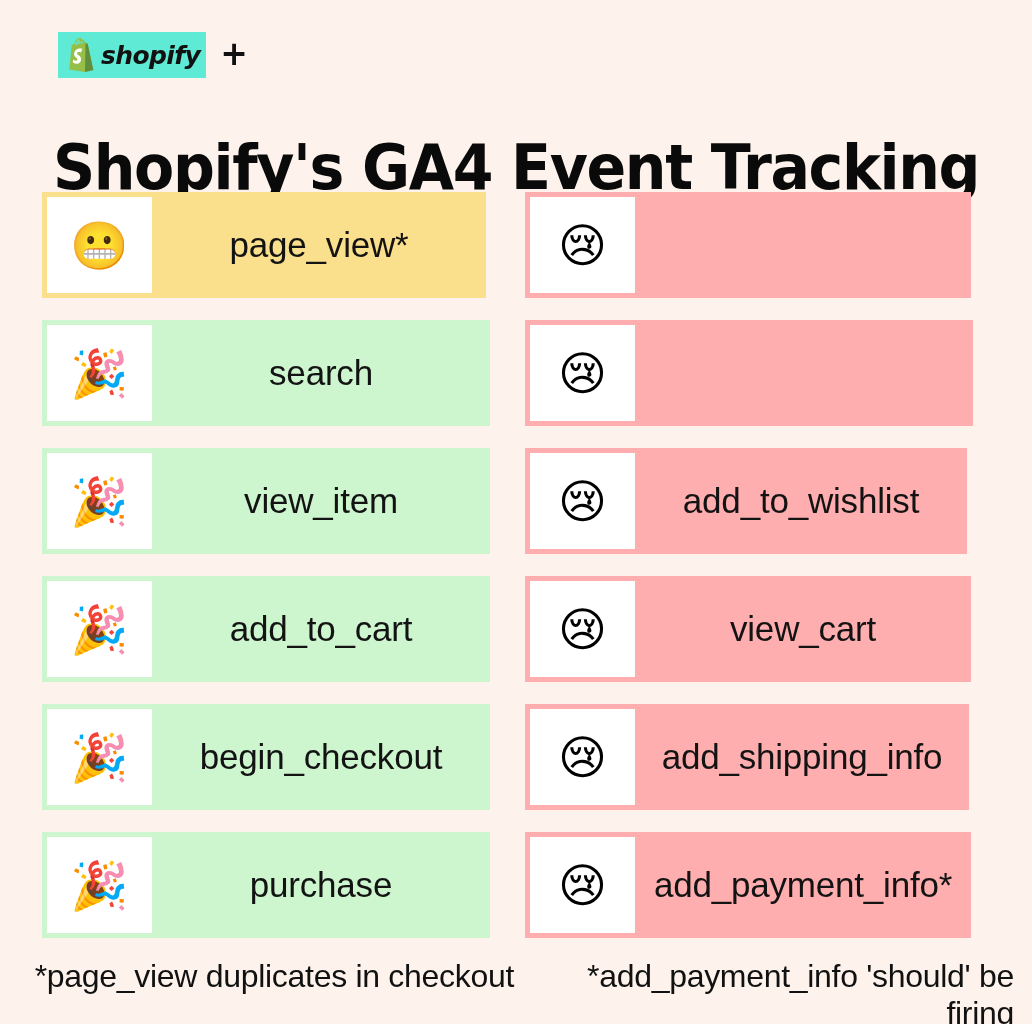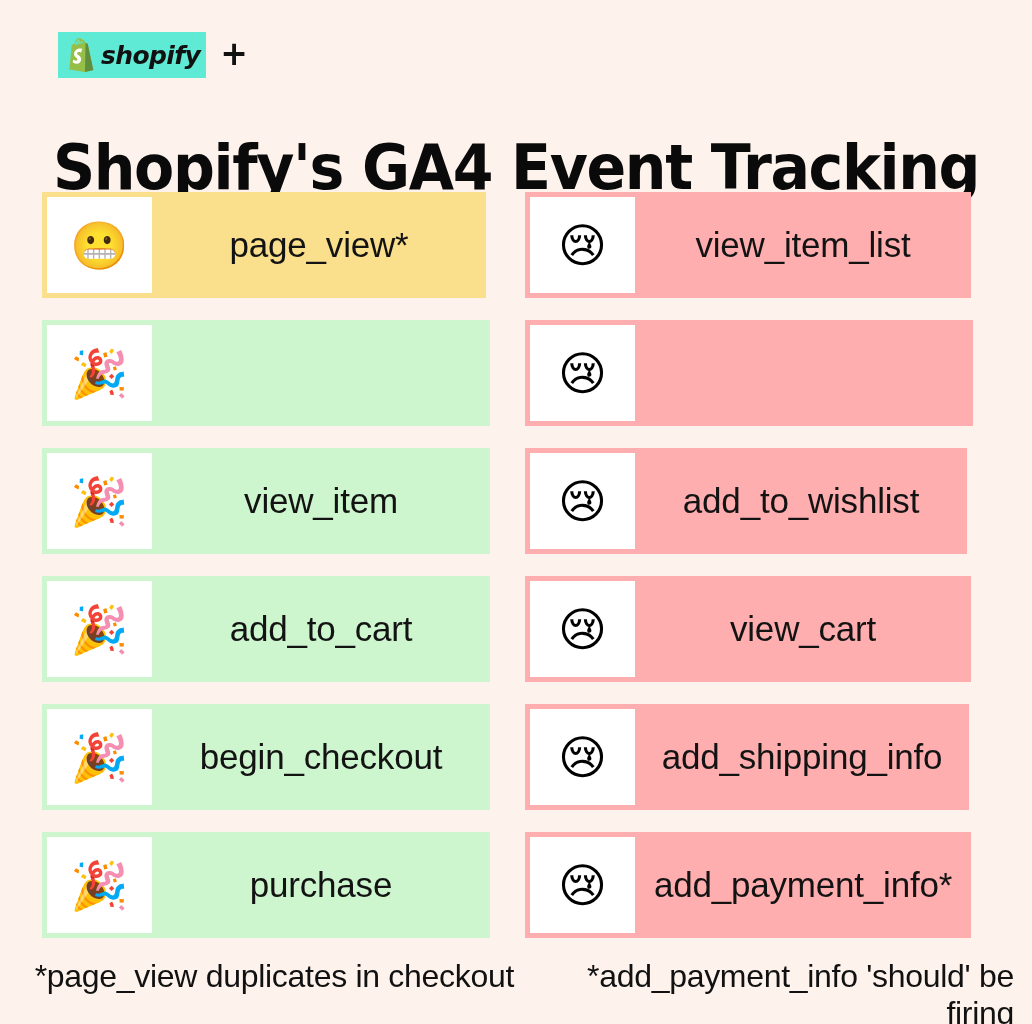--- a/index.html
+++ b/index.html
@@ -195,20 +195,21 @@
       <div class="event-row yellow w0">
         <div class="emoji-card">
           <span class="emoji-glyph">😬</span>
         </div>
         <div class="event-label">page_view*</div>
       </div>
       <div class="event-row green w1">
         <div class="emoji-card">
           <span class="emoji-glyph">🎉</span>
         </div>
+        <div class="event-label">search</div>
       </div>
       <div class="event-row green w1">
         <div class="emoji-card">
           <span class="emoji-glyph">🎉</span>
         </div>
         <div class="event-label">view_item</div>
       </div>
       <div class="event-row green w1">
         <div class="emoji-card">
           <span class="emoji-glyph">🎉</span>
@@ -226,21 +227,20 @@
           <span class="emoji-glyph">🎉</span>
         </div>
         <div class="event-label">purchase</div>
       </div>
     </div>
   <div class="column right" id="col-right">
       <div class="event-row pink w3">
         <div class="emoji-card">
           <span class="emoji-glyph">😢</span>
         </div>
-        <div class="event-label">view_item_list</div>
       </div>
       <div class="event-row pink w1">
         <div class="emoji-card">
           <span class="emoji-glyph">😢</span>
         </div>
       </div>
       <div class="event-row pink w2">
         <div class="emoji-card">
           <span class="emoji-glyph">😢</span>
         </div>

